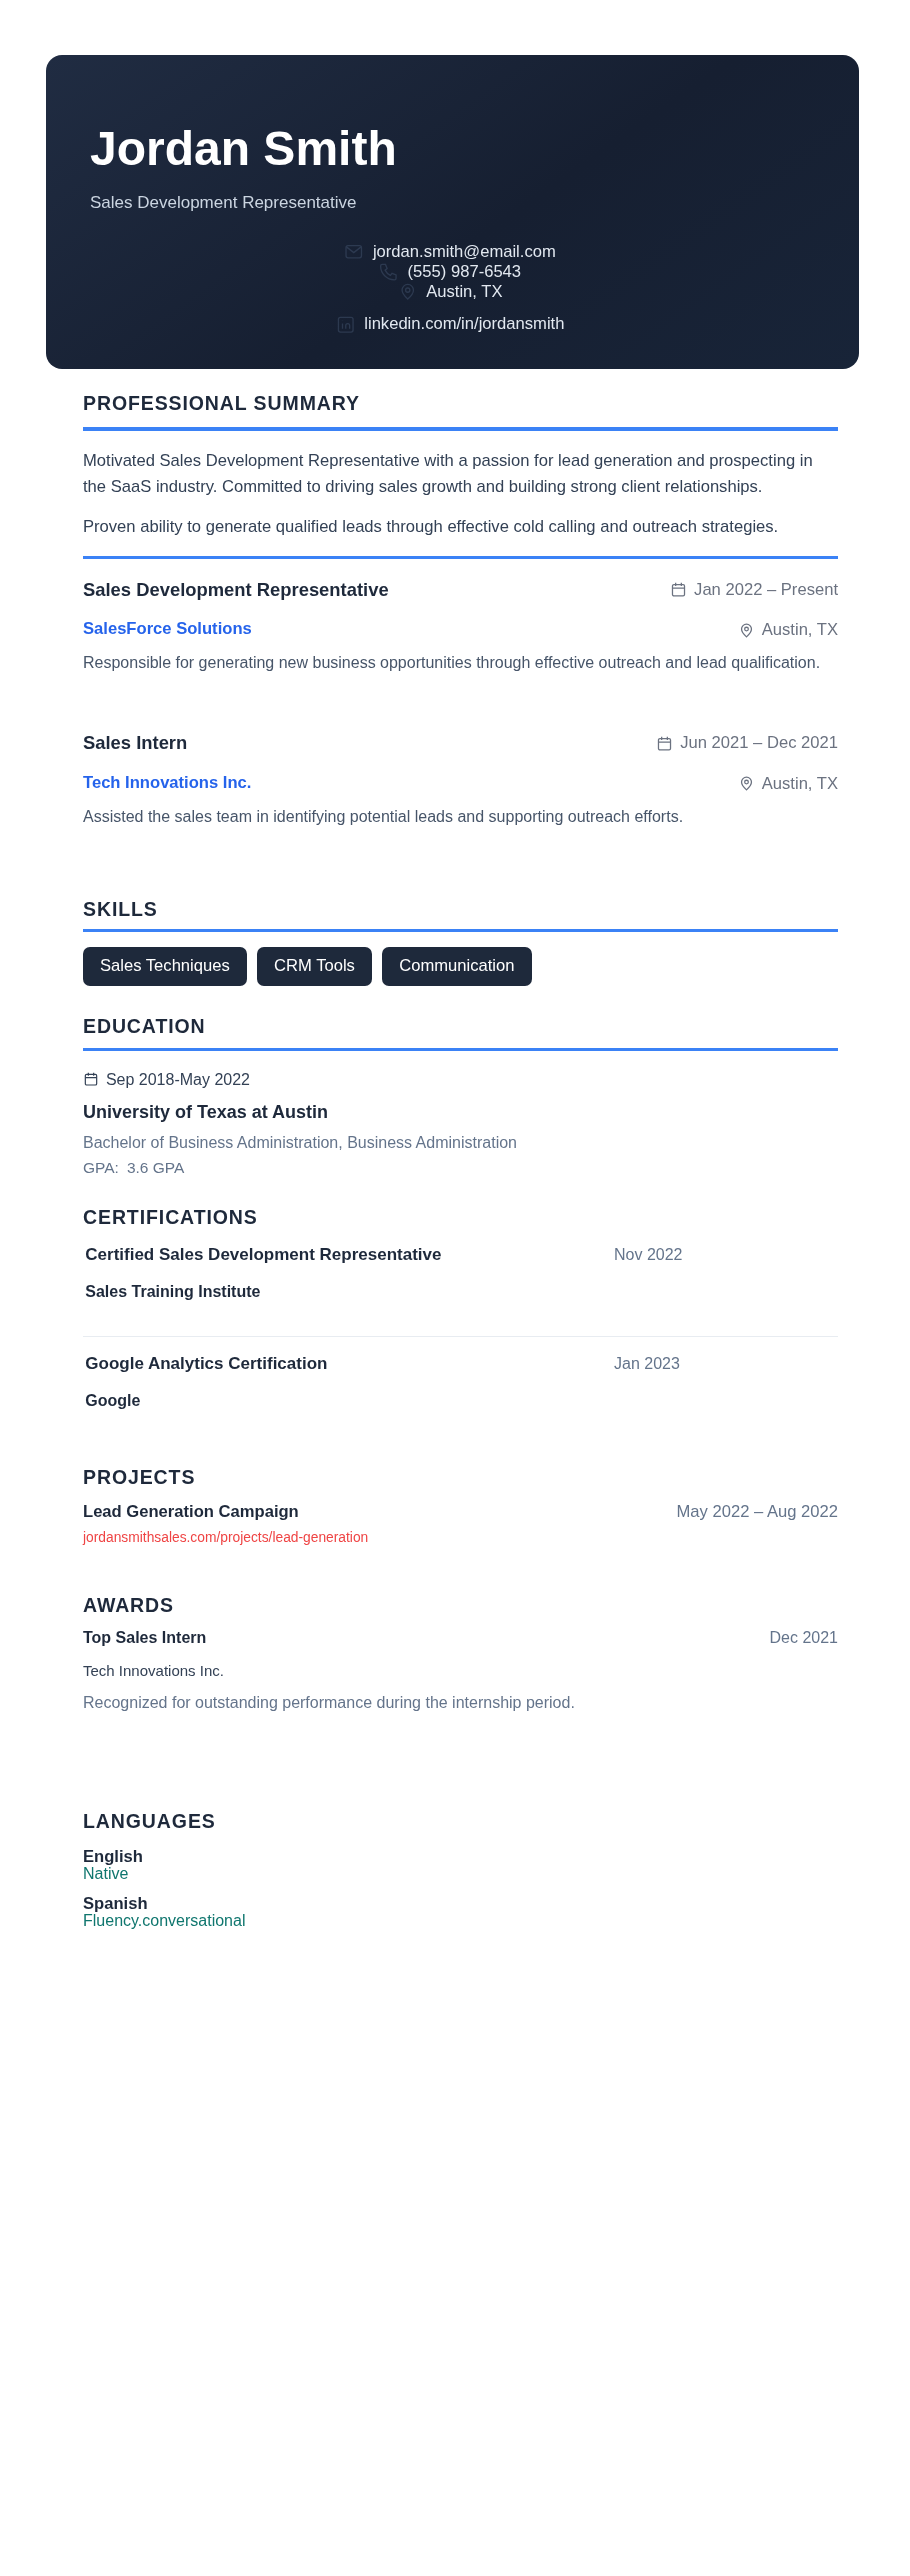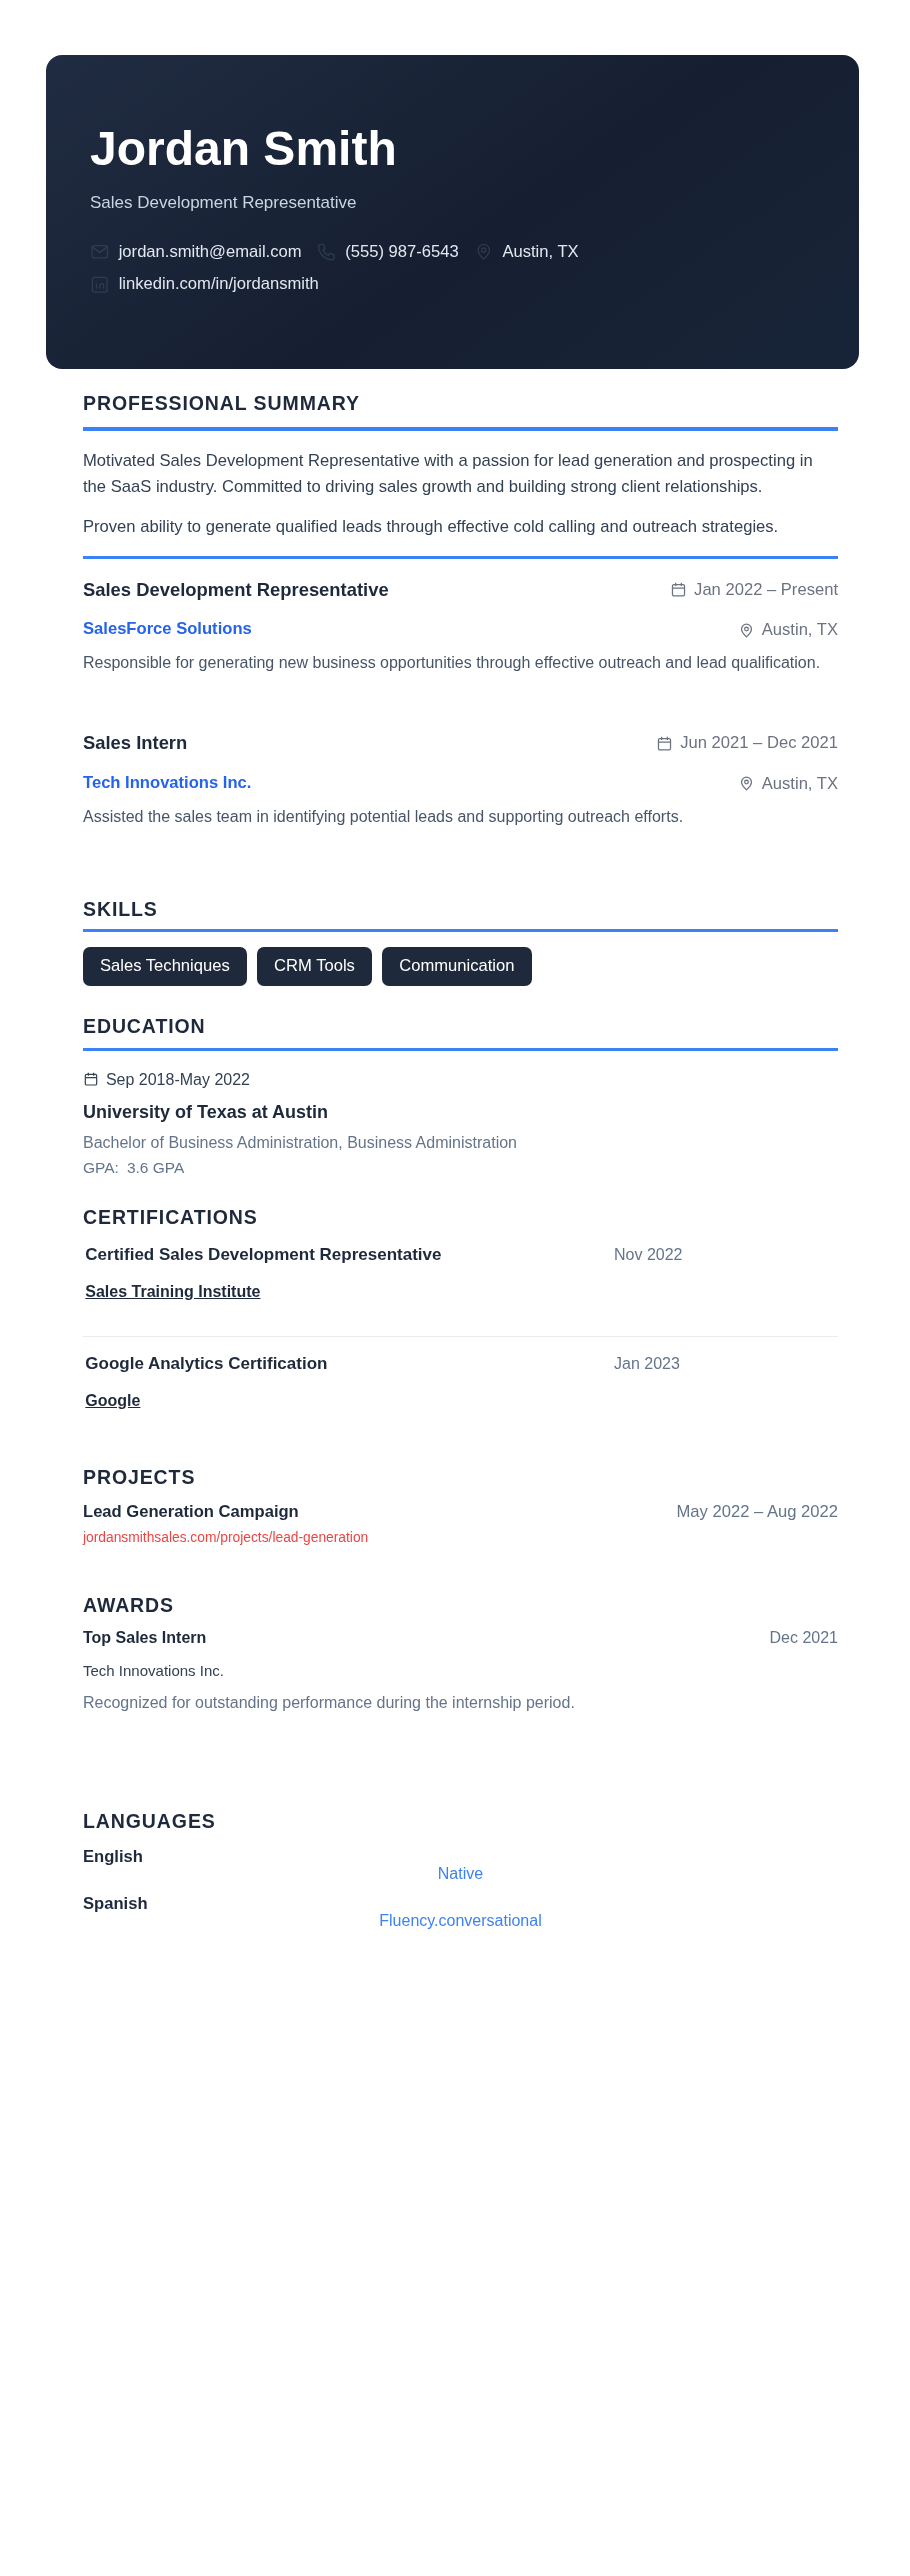--- a/index.html
+++ b/index.html
@@ -18,21 +18,21 @@
     background:linear-gradient(145deg,#202c42 0%,#161f31 55%,#182438 100%);
     padding:68px 34px 0 44px;
     color:#ffffff;
     border-radius:16px;
   }
   .hero h1 {
     font-size:48px; font-weight:700; line-height:1.1; color:#ffffff; letter-spacing:0;
   }
   .hero .subtitle { margin-top:17px; font-size:17px; color:#cbd5e1; font-weight:400; }
   .contact-rows { margin-top:29px; }
-  .contact-row { display:flex; align-items:center; margin-top:12.6px; }
+  .contact-row { display:flex; align-items:center; margin-top:12.6px;flex-direction:column; }
   .contact-row:first-child { margin-top:0; }
   .contact-item { display:flex; align-items:center; margin-right:15px; }
   .contact-item .cicon { width:19.5px; height:19.5px; margin-right:9.2px; opacity:.5; flex:none; }
   .contact-item span { font-size:16.6px; color:#e2e8f0; }
 
   
   main { margin-left:83px; width:755px; }
   h2.sec-h {
     font-size:19.5px; line-height:20.6px; font-weight:700;
     color:#1e293b; letter-spacing:0.9px;
@@ -72,42 +72,42 @@
   .school { margin-top:15px; font-size:18px; line-height:19.5px; font-weight:700; color:#1e293b; }
   .degree { margin-top:11.5px; font-size:16px; line-height:17px; color:#64748b; }
   .gpa { margin-top:9.2px; font-size:15.5px; line-height:16px; color:#64748b; }
   .gpa .gpa-label { margin-right:8px; }
 
   .sec-certifications { margin-top:31px; }
   .cert { margin-top:17px; }
   .cert-grid { display:flex; }
   .cert-name { flex:1; font-size:17px; line-height:19.5px; font-weight:700; color:#1e293b; padding-left:2.3px; }
   .cert-date { width:224px; font-size:16px; line-height:19.5px; color:#64748b; flex:none; }
-  .cert-issuer { margin-top:18.4px; font-size:16px; line-height:17px; font-weight:700; color:#1e293b; padding-left:2.3px;text-decoration:underline; }
+  .cert-issuer { margin-top:18.4px; font-size:16px; line-height:17px; font-weight:700; color:#1e293b; padding-left:2.3px; }
   .cert-divider { margin-top:36px; height:1.1px; background:#e8ecf1; }
 
   .sec-projects { margin-top:58px; }
   .project { margin-top:16px; }
   .project h3 { font-size:16.6px; line-height:18.4px; font-weight:700; color:#1e293b; }
   .proj-date { font-size:16.6px; line-height:18.4px; color:#64748b; }
   .proj-url { margin-top:8px; font-size:13.8px; line-height:16px; color:#ef4444; }
   .proj-desc { margin-top:12.6px; font-size:16px; line-height:21px; color:#64748b; }
 
   .sec-awards { margin-top:49px; }
   .award { margin-top:13.8px; }
   .award h3 { font-size:16px; line-height:17px; font-weight:700; color:#1e293b; }
   .award-date { font-size:16px; line-height:17px; color:#64748b; }
   .award-issuer { margin-top:16px; font-size:15px; line-height:17px; color:#334155; }
   .award-desc { margin-top:15px; font-size:16px; line-height:17px; color:#64748b; }
 
   .sec-languages { margin-top:100px; }
   .lang-row { display:flex; margin-top:16px;flex-direction:column; }
   .lang-row + .lang-row { margin-top:13.8px; }
   .lang-name { width:97px; font-size:16.6px; line-height:17px; font-weight:700; color:#1e293b; flex:none; }
-  .lang-level { font-size:16px; line-height:17px; color:#3b82f6;text-align:center; }
+  .lang-level { font-size:16px; line-height:17px; color:#0f766e; }
 </style>
 </head>
 <body>
 
 <div class="page">
 
   <header class="hero">
     <h1>Jordan Smith</h1>
     <div class="subtitle">Sales Development Representative</div>
     <div class="contact-rows">

